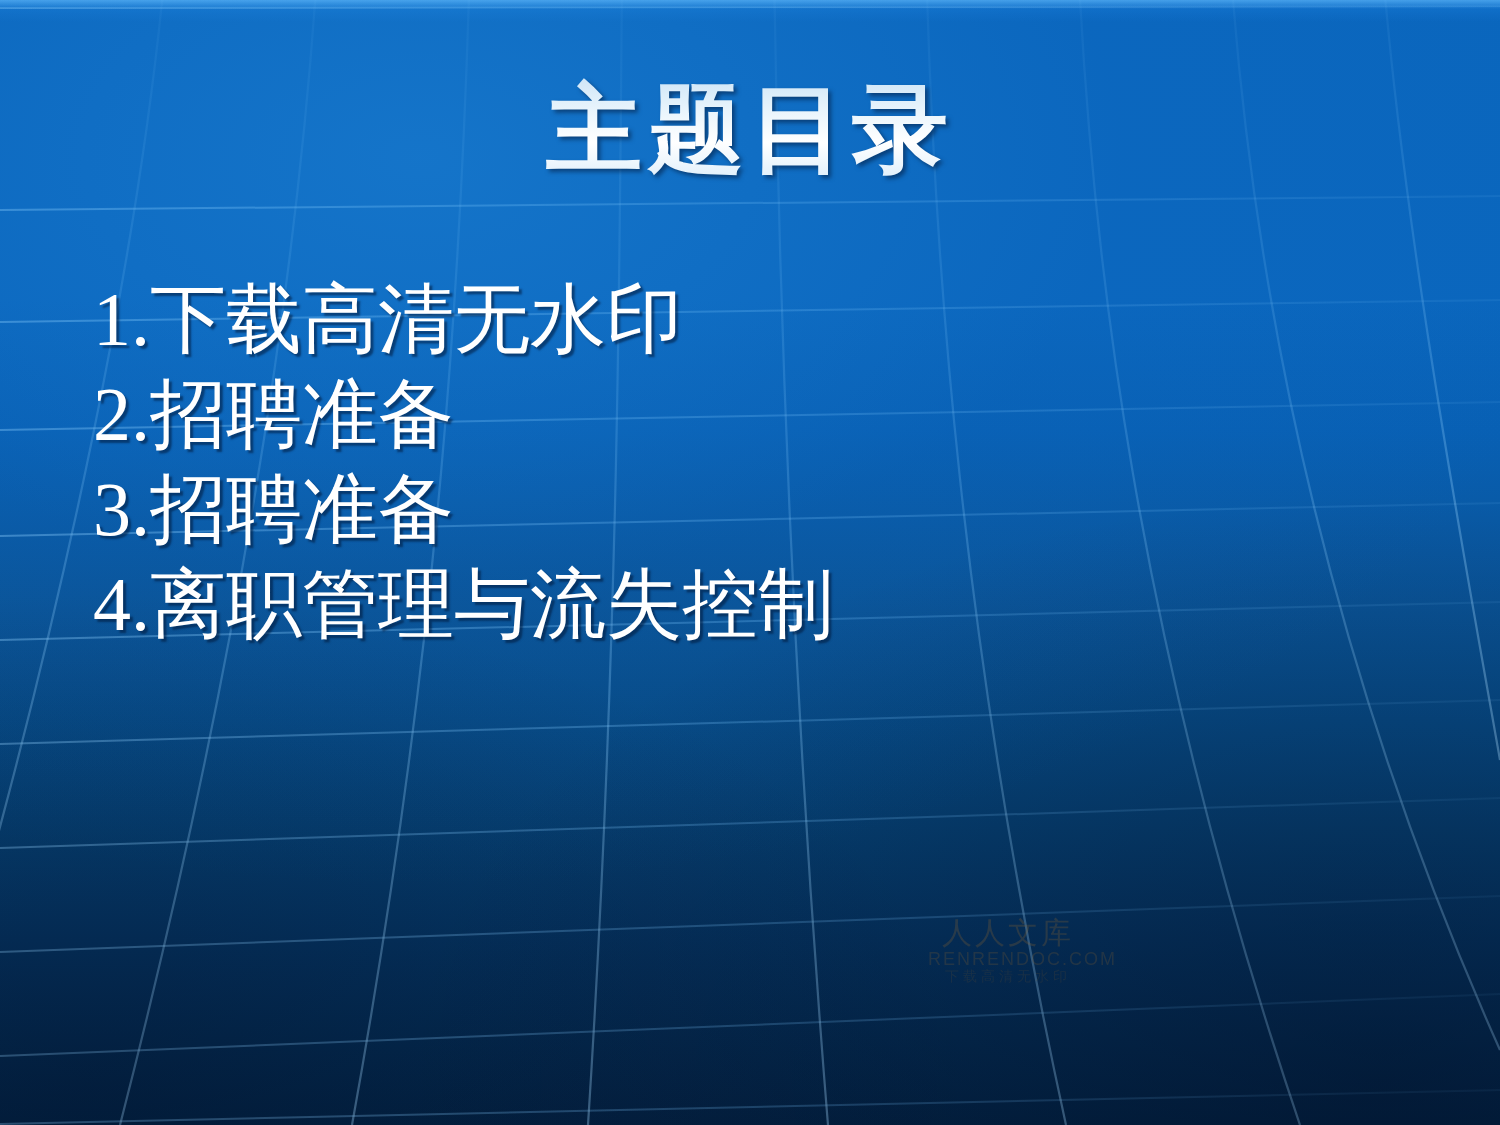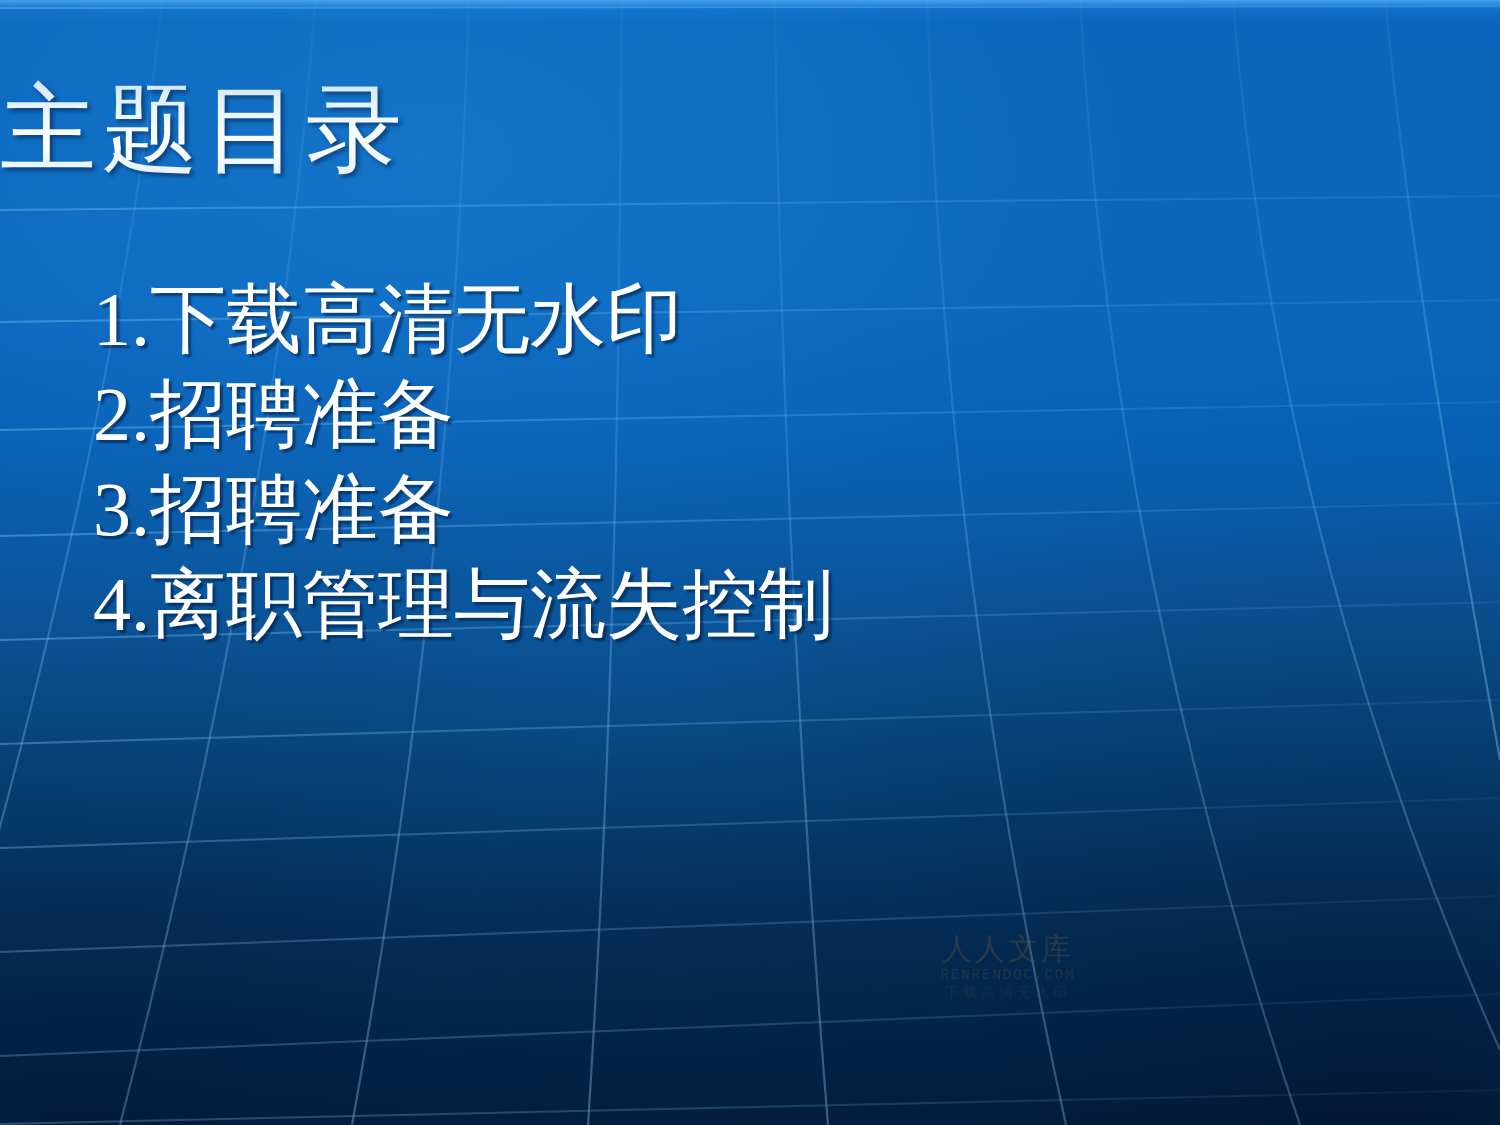--- a/index.html
+++ b/index.html
@@ -50,24 +50,25 @@
     position: absolute;
     left: 0; top: 0; right: 0; height: 9px;
     background: linear-gradient(to bottom, rgba(110,195,255,0.55), rgba(110,195,255,0.00));
   }
 
   
   #title {
     position: absolute;
     left: 0; right: 0;
     top: 78px;
+    text-align: center;
     font-size: 96px;
     line-height: 1.08;
     letter-spacing: 6px;
-    font-weight: 400;
+    font-weight: 700;
     color: #ffffff;
     background: linear-gradient(to bottom, #cfe6f7 0%, #e8f4fc 30%, #ffffff 62%, #ddeefb 100%);
     -webkit-background-clip: text;
     background-clip: text;
     -webkit-text-fill-color: transparent;
     filter: drop-shadow(3px 3px 2px rgba(2,26,60,0.55));
   }
 
   
   #list {
@@ -94,34 +95,33 @@
   
   #watermark {
     position: absolute;
     left: 928px;
     top: 916px;
     width: 160px;
     text-align: center;
     color: rgba(120,92,52,0.40);
     opacity: 0.65;
     pointer-events: none;
-    margin-top: 16px;
   }
   #wm-cn {
     font-size: 30px;
     letter-spacing: 3px;
     line-height: 34px;
     font-family: "Liberation Serif", "DejaVu Serif", serif;
     color: rgba(128,96,52,0.45);
   }
   #wm-url {
-    font-size: 14px;
+    font-size: 18px;
     letter-spacing: 2px;
     line-height: 18px;
-    font-family: Liberation Mono, monospace;
+    font-family: Liberation Sans, sans-serif;
     color: rgba(122,92,50,0.40);
   }
   #wm-sub {
     font-size: 14px;
     letter-spacing: 4px;
     line-height: 18px;
     font-family: Liberation Serif, serif;
     color: rgba(104,82,50,0.32);
   }
 </style>

